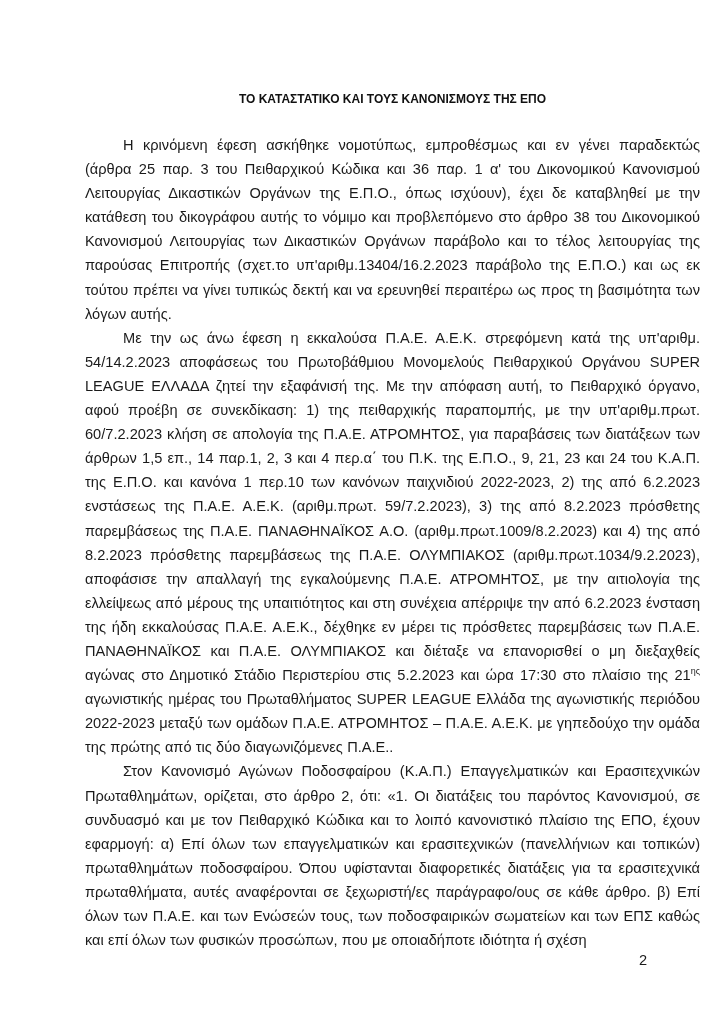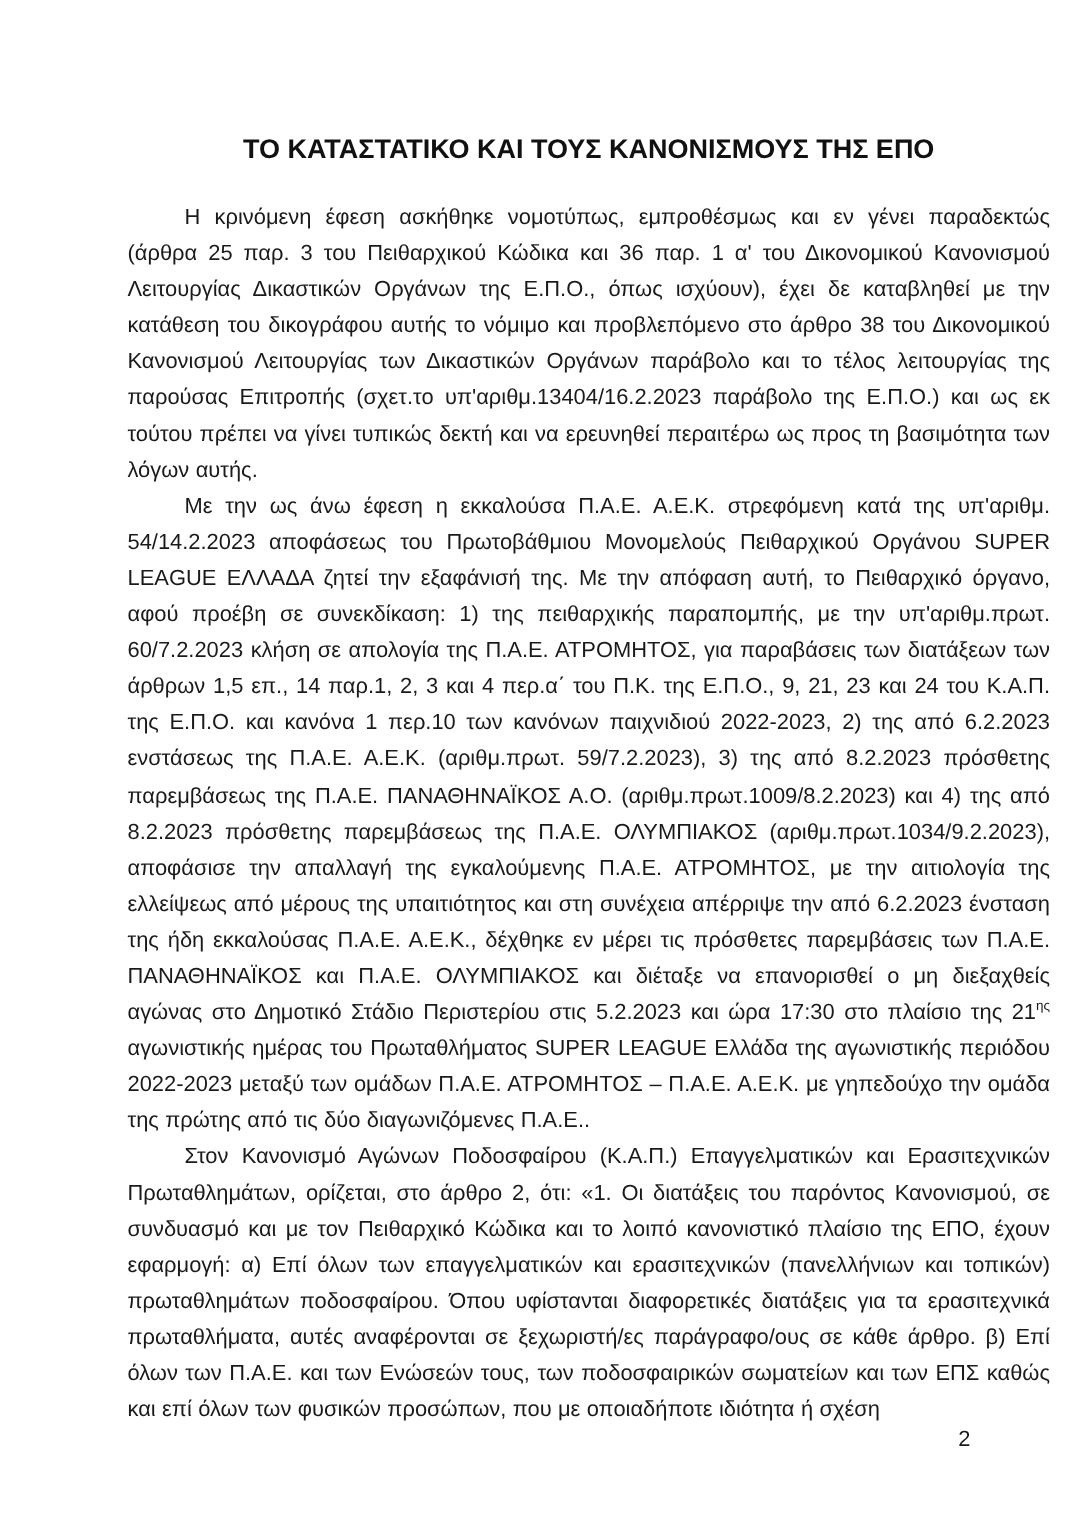--- a/index.html
+++ b/index.html
@@ -17,21 +17,21 @@
     color: #1a1a1a;
   }
   .content {
     position: absolute;
     left: 85px;
     top: 87px;
     width: 615px;
   }
   .doc-title {
     margin: 0 0 21px 0;
-    font-size: 18px;
+    font-size: 12px;
     font-weight: bold;
     text-align: center;
     line-height: 25px;
     color: #111111;
   }
   .para {
     margin: 0;
     font-size: 14.6px;
     line-height: 24.1px;
     text-align: justify;

